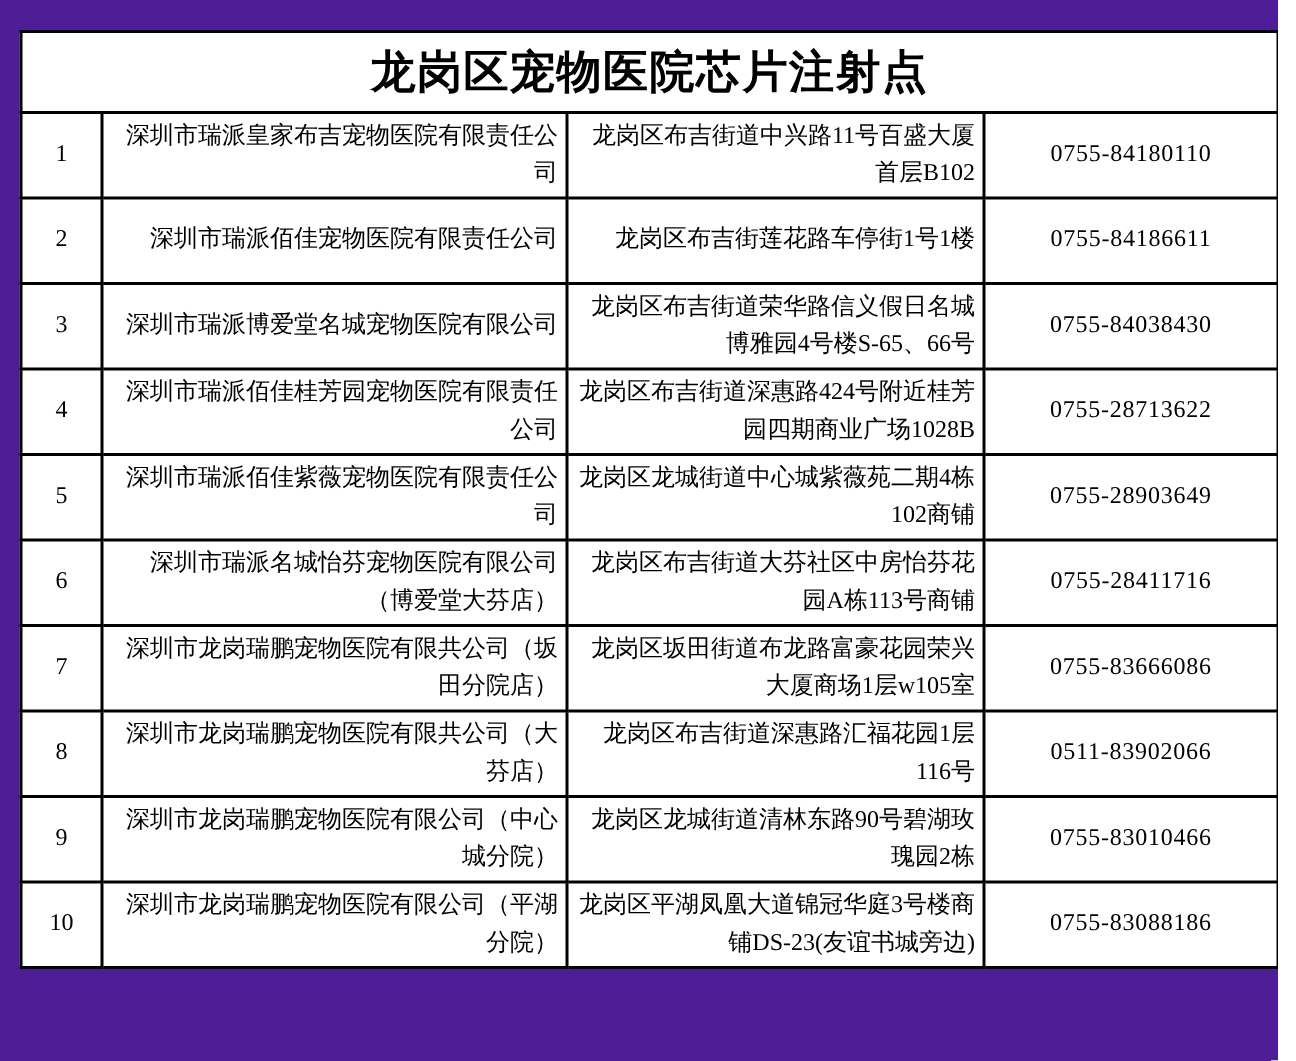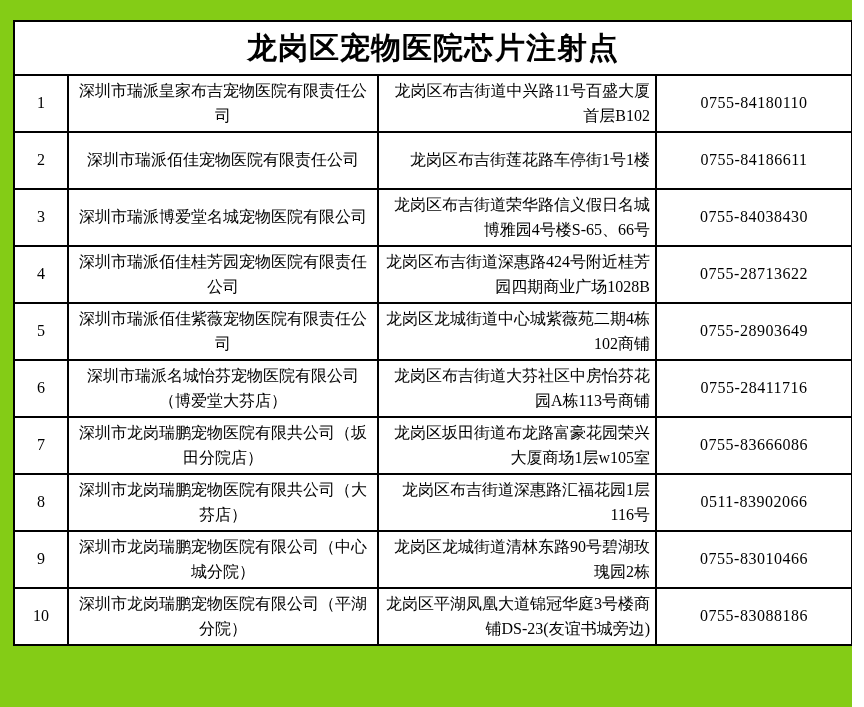--- a/index.html
+++ b/index.html
@@ -9,21 +9,21 @@
     height: 707px;
     position: relative;
     font-family: "Liberation Serif", "DejaVu Serif", serif;
     color: #000000;
   }
   .page {
     position: absolute;
     left: 0; top: 0;
     width: 852px;
     height: 707px;
-    background: #84cc16;
+    background: #4c1d95;
     overflow: hidden;
   }
   table.chip-table {
     position: absolute;
     left: 13px;
     top: 20px;
     width: 838px;
     border-collapse: collapse;
     table-layout: fixed;
     background: #ffffff;
@@ -48,21 +48,21 @@
     text-align: center;
     padding: 1px 2px;
   }
   .chip-table td {
     height: 57px;
     font-size: 16px;
     line-height: 1.55;
     padding: 2px 5px;
   }
   td.col-index { text-align: center; }
-  td.col-name { text-align: center; }
+  td.col-name { text-align: right; }
   td.col-address { text-align: right; }
   td.col-phone { text-align: center; letter-spacing: 0.5px; }
 </style>
 </head>
 <body>
 
 <div class="page">
   <table class="chip-table">
     <colgroup>
       <col style="width:54px">

